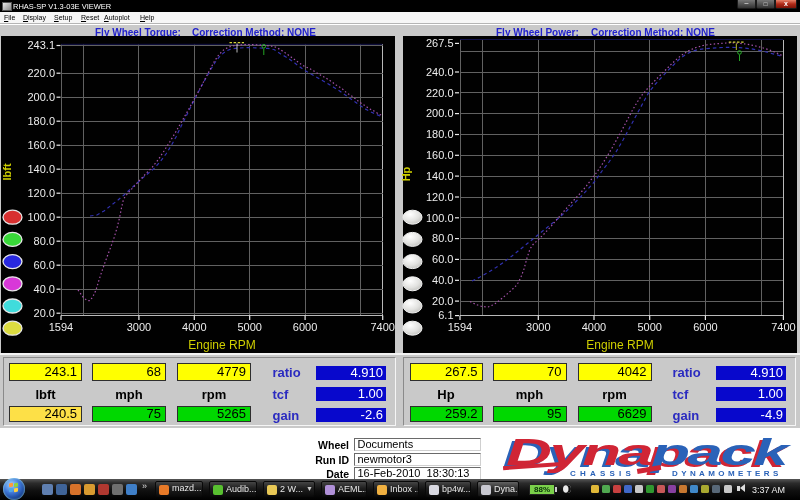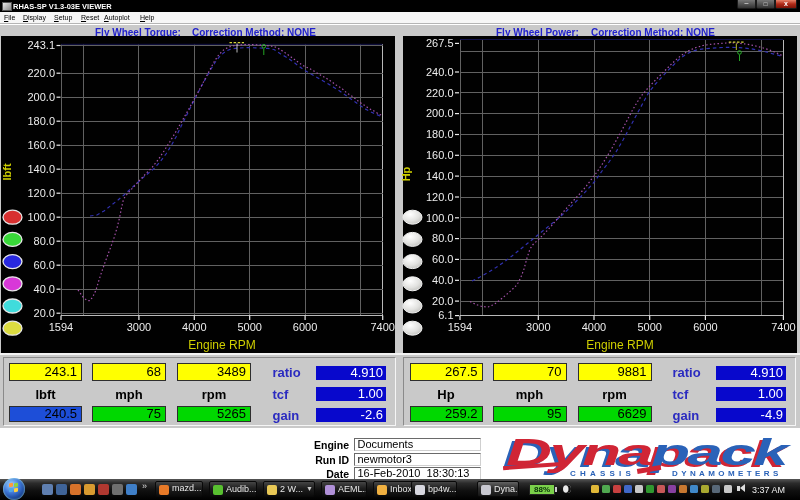--- a/index.html
+++ b/index.html
@@ -3,21 +3,21 @@
 <style>
   html,body{margin:0;padding:0}
   body{width:800px;height:500px;overflow:hidden;position:relative;
        font-family:"Liberation Sans",sans-serif;background:#c9c9c9}
   .u{text-decoration:underline}
 </style></head>
 <body>
 
 <div style="position:absolute;left:0;top:0;width:800px;height:12px;background:#000">
   <div style="position:absolute;left:2px;top:1.5px;width:10px;height:9px;background:linear-gradient(135deg,#e8e8e8,#888);border:1px solid #555;box-sizing:border-box"></div>
-  <div style="position:absolute;left:13px;top:2px;font-size:7.5px;font-weight:bold;color:#fff;white-space:nowrap">RHAS-SP V1.3-03E VIEWER</div>
+  <div style="position:absolute;left:13px;top:2px;font-size:7.5px;font-weight:normal;color:#fff;white-space:nowrap">RHAS-SP V1.3-03E VIEWER</div>
   <div style="position:absolute;left:737px;top:0;width:19px;height:9px;background:linear-gradient(#777,#333);border:1px solid #1a1a1a;border-top:none;border-radius:0 0 2px 2px;box-sizing:border-box;text-align:center;line-height:6px;color:#fff;font-size:7px">–</div>
   <div style="position:absolute;left:756px;top:0;width:19px;height:9px;background:linear-gradient(#777,#333);border:1px solid #1a1a1a;border-top:none;border-radius:0 0 2px 2px;box-sizing:border-box;text-align:center;line-height:8px;color:#eee;font-size:6px">□</div>
   <div style="position:absolute;left:775px;top:0;width:22px;height:9px;background:linear-gradient(#e8836a,#b02a18 50%,#7d1408);border:1px solid #1a1a1a;border-top:none;border-radius:0 0 2px 2px;box-sizing:border-box;text-align:center;line-height:8px;color:#fff;font-size:7px;font-weight:bold">x</div>
 </div>
 
 <div style="position:absolute;left:0;top:12px;width:800px;height:12px;background:#f6f6f6;border-bottom:1px solid #b5b5b5;box-sizing:border-box">
   <div style="position:absolute;left:4px;top:2px;font-size:7px;color:#000"><span class="u">F</span>ile</div>
   <div style="position:absolute;left:23px;top:2px;font-size:7px;color:#000"><span class="u">D</span>isplay</div>
   <div style="position:absolute;left:54px;top:2px;font-size:7px;color:#000"><span class="u">S</span>etup</div>
   <div style="position:absolute;left:81px;top:2px;font-size:7px;color:#000"><span class="u">R</span>eset</div>
@@ -191,27 +191,27 @@
 <circle cx="739.5" cy="16.5" r="1.8" fill="none" stroke="#28b828" stroke-width="1"></circle>
 <line x1="739.5" y1="18.9" x2="739.5" y2="25.0" stroke="#28b828" stroke-width="0.9"></line>
 <line x1="0" y1="318" x2="800" y2="318" stroke="#ffffff" stroke-width="1.4"></line>
 </svg>
 
 <div style="position:absolute;left:0;top:355px;width:800px;height:73px;background:#c9c9c9"></div>
 <div style="position:absolute;left:3px;top:357px;width:393px;height:69px;border-top:1px solid #8a8a8a;border-left:1px solid #8a8a8a;border-bottom:1px solid #f5f5f5;border-right:1px solid #f5f5f5;box-sizing:border-box"></div>
 <div style="position:absolute;left:403px;top:357px;width:393px;height:69px;border-top:1px solid #8a8a8a;border-left:1px solid #8a8a8a;border-bottom:1px solid #f5f5f5;border-right:1px solid #f5f5f5;box-sizing:border-box"></div>
 <div style="position:absolute;left:9px;top:363px;width:73px;height:18px;background:#ffff00;border:1px solid #2e2e2e;box-sizing:border-box;color:#000;font-size:13px;line-height:16px;text-align:right;padding-right:4px;overflow:hidden">243.1</div>
 <div style="position:absolute;left:92px;top:363px;width:74px;height:18px;background:#ffff00;border:1px solid #2e2e2e;box-sizing:border-box;color:#000;font-size:13px;line-height:16px;text-align:right;padding-right:4px;overflow:hidden">68</div>
-<div style="position:absolute;left:177px;top:363px;width:74px;height:18px;background:#ffff00;border:1px solid #2e2e2e;box-sizing:border-box;color:#000;font-size:13px;line-height:16px;text-align:right;padding-right:4px;overflow:hidden">3489</div>
-<div style="position:absolute;left:9px;top:406px;width:73px;height:16px;background:#1d4ed8;border:1px solid #2e2e2e;box-sizing:border-box;color:#000;font-size:13px;line-height:14px;text-align:right;padding-right:4px;overflow:hidden">240.5</div>
+<div style="position:absolute;left:177px;top:363px;width:74px;height:18px;background:#ffff00;border:1px solid #2e2e2e;box-sizing:border-box;color:#000;font-size:13px;line-height:16px;text-align:right;padding-right:4px;overflow:hidden">4779</div>
+<div style="position:absolute;left:9px;top:406px;width:73px;height:16px;background:#fde047;border:1px solid #2e2e2e;box-sizing:border-box;color:#000;font-size:13px;line-height:14px;text-align:right;padding-right:4px;overflow:hidden">240.5</div>
 <div style="position:absolute;left:92px;top:406px;width:74px;height:16px;background:#00d800;border:1px solid #2e2e2e;box-sizing:border-box;color:#000;font-size:13px;line-height:14px;text-align:right;padding-right:4px;overflow:hidden">75</div>
 <div style="position:absolute;left:177px;top:406px;width:74px;height:16px;background:#00d800;border:1px solid #2e2e2e;box-sizing:border-box;color:#000;font-size:13px;line-height:14px;text-align:right;padding-right:4px;overflow:hidden">5265</div>
 <div style="position:absolute;left:409.5px;top:363px;width:73px;height:18px;background:#ffff00;border:1px solid #2e2e2e;box-sizing:border-box;color:#000;font-size:13px;line-height:16px;text-align:right;padding-right:4px;overflow:hidden">267.5</div>
 <div style="position:absolute;left:492.5px;top:363px;width:74px;height:18px;background:#ffff00;border:1px solid #2e2e2e;box-sizing:border-box;color:#000;font-size:13px;line-height:16px;text-align:right;padding-right:4px;overflow:hidden">70</div>
-<div style="position:absolute;left:577.5px;top:363px;width:74px;height:18px;background:#ffff00;border:1px solid #2e2e2e;box-sizing:border-box;color:#000;font-size:13px;line-height:16px;text-align:right;padding-right:4px;overflow:hidden">9881</div>
+<div style="position:absolute;left:577.5px;top:363px;width:74px;height:18px;background:#ffff00;border:1px solid #2e2e2e;box-sizing:border-box;color:#000;font-size:13px;line-height:16px;text-align:right;padding-right:4px;overflow:hidden">4042</div>
 <div style="position:absolute;left:409.5px;top:406px;width:73px;height:16px;background:#00d800;border:1px solid #2e2e2e;box-sizing:border-box;color:#000;font-size:13px;line-height:14px;text-align:right;padding-right:4px;overflow:hidden">259.2</div>
 <div style="position:absolute;left:492.5px;top:406px;width:74px;height:16px;background:#00d800;border:1px solid #2e2e2e;box-sizing:border-box;color:#000;font-size:13px;line-height:14px;text-align:right;padding-right:4px;overflow:hidden">95</div>
 <div style="position:absolute;left:577.5px;top:406px;width:74px;height:16px;background:#00d800;border:1px solid #2e2e2e;box-sizing:border-box;color:#000;font-size:13px;line-height:14px;text-align:right;padding-right:4px;overflow:hidden">6629</div>
 <div style="position:absolute;left:5.5px;top:387px;width:80px;text-align:center;font-size:13px;font-weight:bold;color:#000">lbft</div>
 <div style="position:absolute;left:89px;top:387px;width:80px;text-align:center;font-size:13px;font-weight:bold;color:#000">mph</div>
 <div style="position:absolute;left:174px;top:387px;width:80px;text-align:center;font-size:13px;font-weight:bold;color:#000">rpm</div>
 <div style="position:absolute;left:406px;top:387px;width:80px;text-align:center;font-size:13px;font-weight:bold;color:#000">Hp</div>
 <div style="position:absolute;left:489.5px;top:387px;width:80px;text-align:center;font-size:13px;font-weight:bold;color:#000">mph</div>
 <div style="position:absolute;left:574.5px;top:387px;width:80px;text-align:center;font-size:13px;font-weight:bold;color:#000">rpm</div>
 <div style="position:absolute;left:272.5px;top:365px;font-size:13px;font-weight:bold;color:#2a2ac0">ratio</div>
@@ -220,21 +220,21 @@
 <div style="position:absolute;left:316.0px;top:365.5px;width:70px;height:14px;background:#0808cc;color:#fff;font-size:13px;line-height:14px;text-align:right;padding-right:3px;box-sizing:border-box">4.910</div>
 <div style="position:absolute;left:316.0px;top:386.5px;width:70px;height:14px;background:#0808cc;color:#fff;font-size:13px;line-height:14px;text-align:right;padding-right:3px;box-sizing:border-box">1.00</div>
 <div style="position:absolute;left:316.0px;top:408px;width:70px;height:14px;background:#0808cc;color:#fff;font-size:13px;line-height:14px;text-align:right;padding-right:3px;box-sizing:border-box">-2.6</div>
 <div style="position:absolute;left:672.5px;top:365px;font-size:13px;font-weight:bold;color:#2a2ac0">ratio</div>
 <div style="position:absolute;left:672.5px;top:386.5px;font-size:13px;font-weight:bold;color:#2a2ac0">tcf</div>
 <div style="position:absolute;left:672.5px;top:408px;font-size:13px;font-weight:bold;color:#2a2ac0">gain</div>
 <div style="position:absolute;left:716.0px;top:365.5px;width:70px;height:14px;background:#0808cc;color:#fff;font-size:13px;line-height:14px;text-align:right;padding-right:3px;box-sizing:border-box">4.910</div>
 <div style="position:absolute;left:716.0px;top:386.5px;width:70px;height:14px;background:#0808cc;color:#fff;font-size:13px;line-height:14px;text-align:right;padding-right:3px;box-sizing:border-box">1.00</div>
 <div style="position:absolute;left:716.0px;top:408px;width:70px;height:14px;background:#0808cc;color:#fff;font-size:13px;line-height:14px;text-align:right;padding-right:3px;box-sizing:border-box">-4.9</div>
 <div style="position:absolute;left:0;top:428px;width:800px;height:52px;background:#fff"></div>
-<div style="position:absolute;left:289px;top:439px;width:60px;text-align:right;font-size:10.5px;font-weight:bold;color:#000">Engine</div>
+<div style="position:absolute;left:289px;top:439px;width:60px;text-align:right;font-size:10.5px;font-weight:bold;color:#000">Wheel</div>
 <div style="position:absolute;left:289px;top:453.5px;width:60px;text-align:right;font-size:10.5px;font-weight:bold;color:#000">Run ID</div>
 <div style="position:absolute;left:289px;top:468px;width:60px;text-align:right;font-size:10.5px;font-weight:bold;color:#000">Date</div>
 <div style="position:absolute;left:353.5px;top:438px;width:127px;height:13px;background:#fff;border:1px solid;border-color:#6a6a6a #cfcfcf #cfcfcf #6a6a6a;box-sizing:border-box;font-size:11px;line-height:11px;padding-left:3px;color:#000">Documents</div>
 <div style="position:absolute;left:353.5px;top:452.5px;width:127px;height:13px;background:#fff;border:1px solid;border-color:#6a6a6a #cfcfcf #cfcfcf #6a6a6a;box-sizing:border-box;font-size:11px;line-height:11px;padding-left:3px;color:#000">newmotor3</div>
 <div style="position:absolute;left:353.5px;top:467px;width:127px;height:13px;background:#fff;border:1px solid;border-color:#6a6a6a #cfcfcf #cfcfcf #6a6a6a;box-sizing:border-box;font-size:11px;line-height:11px;padding-left:3px;color:#000">16-Feb-2010&nbsp;&nbsp;18:30:13</div>
 <div style="position:absolute;left:506px;top:434px;width:290px;height:44px;overflow:visible">
     <div style="position:absolute;left:0;top:-2.5px;transform:scaleX(1.72);transform-origin:0 0;font-family:&quot;Liberation Sans&quot;,sans-serif;font-style:italic;font-weight:bold;font-size:37px;letter-spacing:-1.5px;white-space:nowrap"><span style="color:#d02535;text-shadow:-2px 2px 0 #2a62b8">Dyna</span><span style="color:#2a62b8;text-shadow:-2px 2px 0 #d02535">pack</span></div>
     <div style="position:absolute;left:-3px;top:30px;width:62px;height:3.5px;background:#d02535;transform:rotate(-4deg)"></div>
     <div style="position:absolute;left:131px;top:33px;width:24px;height:4.5px;background:#d02535;transform:rotate(-10deg)"></div>
     <div style="position:absolute;left:64px;top:35px;font-size:8px;font-weight:bold;color:#2a62b8;letter-spacing:4.2px">CHASSIS</div>
@@ -268,21 +268,21 @@
       <div style="position:absolute;left:16px;top:2px;font-size:9px;color:#e8e8e8;white-space:nowrap">2 W...</div>
     </div>
 <div style="position:absolute;left:321px;top:2px;width:46px;height:16px;background:linear-gradient(#454545,#1f1f1f 45%,#0b0b0b);border:1px solid #090909;border-radius:2px;box-sizing:border-box;overflow:hidden">
       <div style="position:absolute;left:3px;top:2.5px;width:10px;height:10px;background:#b090d8;border-radius:2px"></div>
       <div style="position:absolute;left:16px;top:2px;font-size:9px;color:#e8e8e8;white-space:nowrap">AEML...</div>
     </div>
 <div style="position:absolute;left:373px;top:2px;width:46px;height:16px;background:linear-gradient(#454545,#1f1f1f 45%,#0b0b0b);border:1px solid #090909;border-radius:2px;box-sizing:border-box;overflow:hidden">
       <div style="position:absolute;left:3px;top:2.5px;width:10px;height:10px;background:#f0b040;border-radius:2px"></div>
       <div style="position:absolute;left:16px;top:2px;font-size:9px;color:#e8e8e8;white-space:nowrap">Inbox ...</div>
     </div>
-<div style="position:absolute;left:411px;top:2px;width:46px;height:16px;background:linear-gradient(#454545,#1f1f1f 45%,#0b0b0b);border:1px solid #090909;border-radius:2px;box-sizing:border-box;overflow:hidden">
+<div style="position:absolute;left:425px;top:2px;width:46px;height:16px;background:linear-gradient(#454545,#1f1f1f 45%,#0b0b0b);border:1px solid #090909;border-radius:2px;box-sizing:border-box;overflow:hidden">
       <div style="position:absolute;left:3px;top:2.5px;width:10px;height:10px;background:#d8d8e0;border-radius:2px"></div>
       <div style="position:absolute;left:16px;top:2px;font-size:9px;color:#e8e8e8;white-space:nowrap">bp4w...</div>
     </div>
 <div style="position:absolute;left:477px;top:2px;width:42px;height:16px;background:linear-gradient(#636363,#2e2e2e 45%,#161616);border:1px solid #090909;border-radius:2px;box-sizing:border-box;overflow:hidden">
       <div style="position:absolute;left:3px;top:2.5px;width:10px;height:10px;background:#c8c8d0;border-radius:2px"></div>
       <div style="position:absolute;left:16px;top:2px;font-size:9px;color:#e8e8e8;white-space:nowrap">Dyna...</div>
     </div>
 <div style="position:absolute;left:306px;top:6px;color:#ccc;font-size:7px">▼</div>
 <div style="position:absolute;left:529px;top:5px;width:26px;height:11px;background:#7ad04a;border:1px solid #222;border-radius:1px;font-size:8px;color:#083008;text-align:center;line-height:10px;font-weight:bold;box-sizing:border-box">88%</div>
 <div style="position:absolute;left:555px;top:8px;width:2px;height:5px;background:#ccc"></div>

